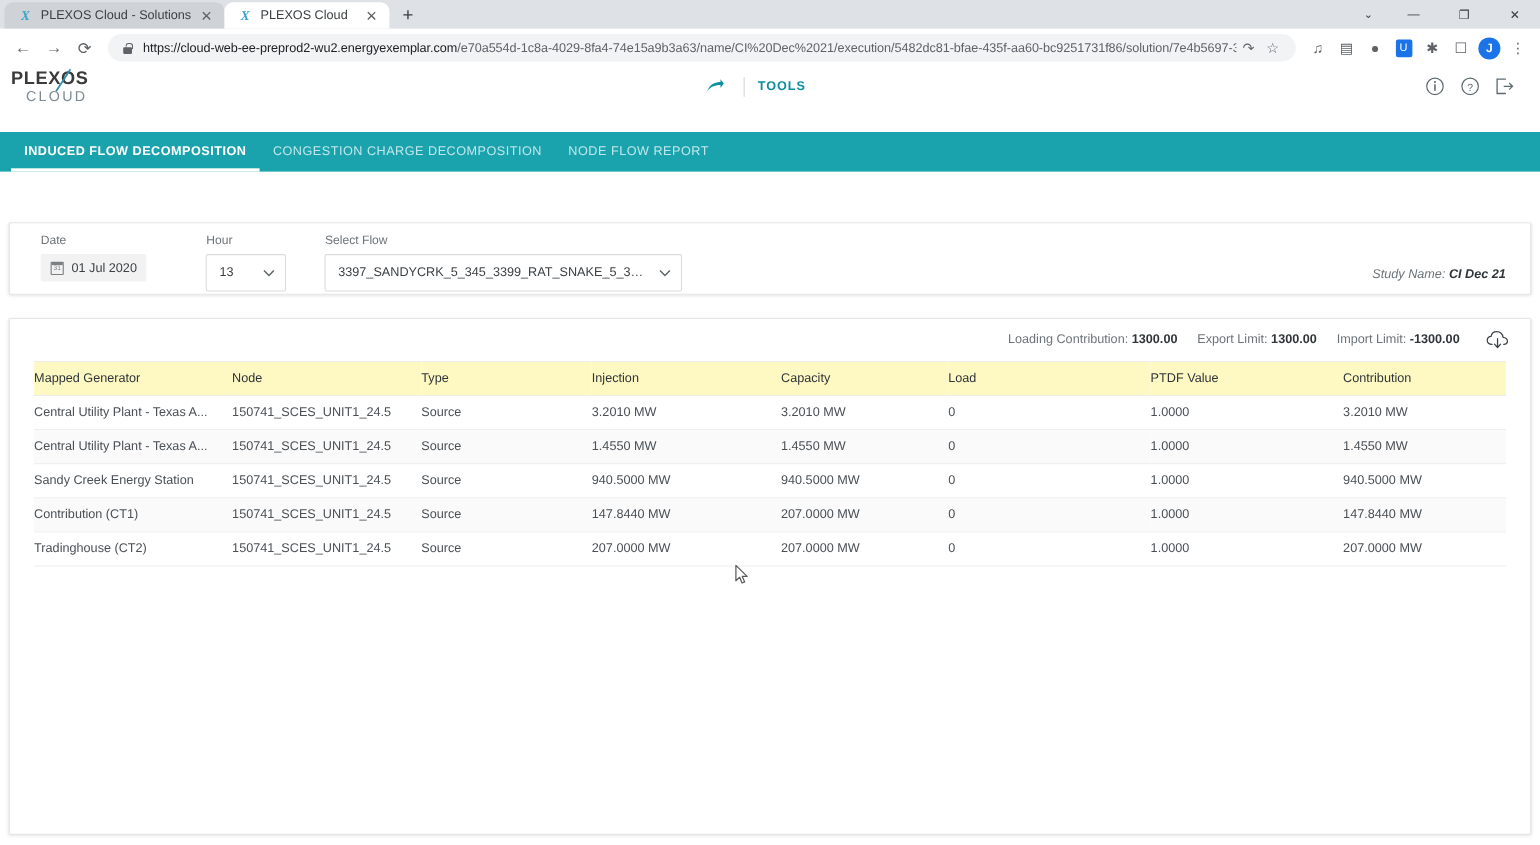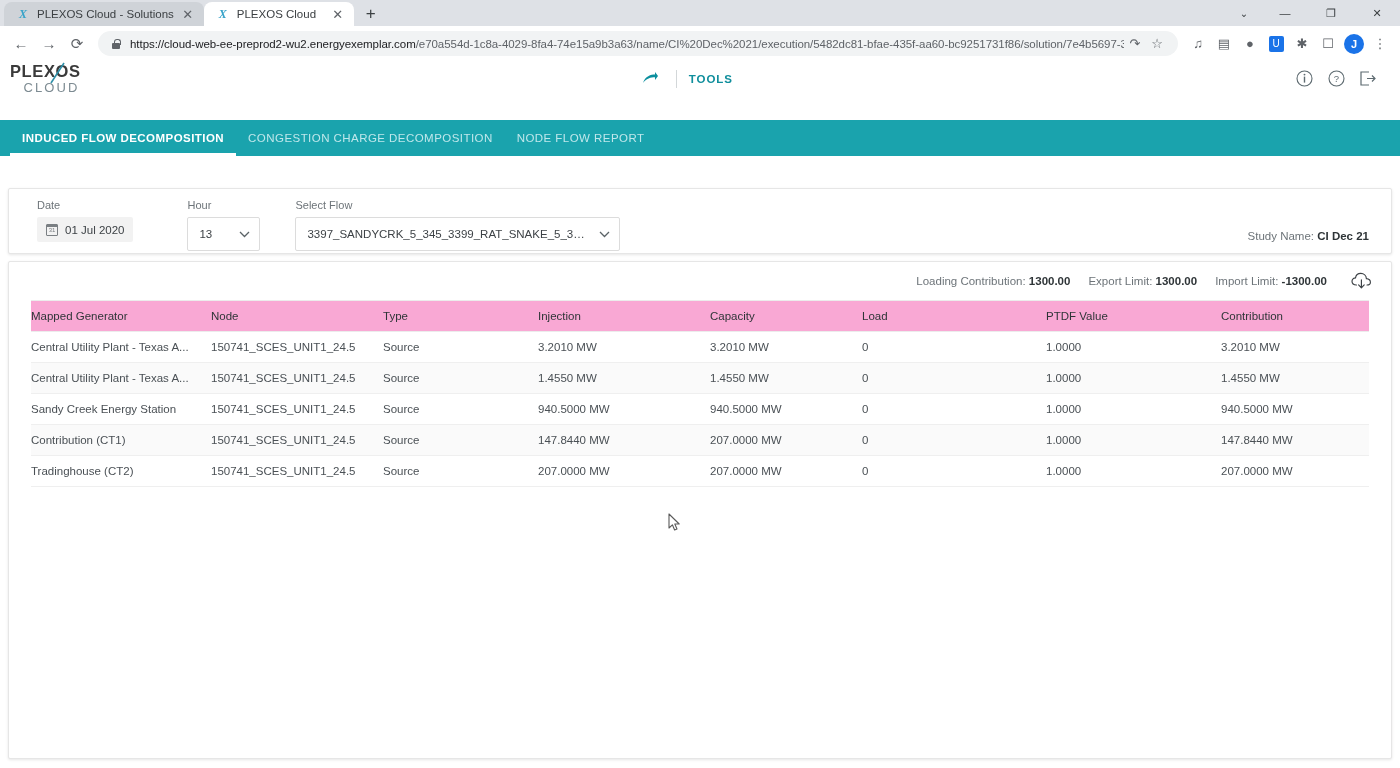--- a/index.html
+++ b/index.html
@@ -270,20 +270,21 @@
     flex-direction: column;
     gap: 7px;
     overflow: hidden;
   }
 
   .card {
     background: #ffffff;
     border: 1px solid #e6e6e6;
     border-radius: 2px;
     box-shadow: 0 1px 3px rgba(0,0,0,0.10);
+    margin-top: 14px;
   }
 
   
   .filter-card {
     flex: 0 0 auto;
     height: 66px;
     display: flex;
     align-items: flex-start;
     padding: 11px 14px 0 14px;
   }
@@ -356,20 +357,21 @@
   .col-flow { margin-left: 35px; }
   .col-flow .select-box { width: 325px; }
   .study-name {
     margin-left: auto;
     align-self: center;
     margin-top: 18px;
     margin-right: 8px;
     font-size: 11.5px;
     color: #6d7479;
     white-space: nowrap;
+    font-style: italic;
   }
   .study-name b { color: #2f3538; font-weight: bold; }
 
   
   .table-card {
     flex: 1 1 auto;
     display: flex;
     flex-direction: column;
     overflow: hidden;
     margin-bottom: 9px;
@@ -401,21 +403,21 @@
     table-layout: fixed;
   }
   .data-table th {
     text-align: left;
     font-size: 11.5px;
     font-weight: normal;
     color: #2f3538;
     padding: 9px 0 9px 0;
     border-top: 1px solid #ececec;
     border-bottom: 1px solid #ececec;
-    background: #f9a8d4;
+    background: #fef9c3;
   }
   .data-table td {
     font-size: 11.5px;
     color: #4a5055;
     padding: 9px 0;
     border-bottom: 1px solid #efefef;
     white-space: nowrap;
     overflow: hidden;
     text-overflow: ellipsis;
   }

